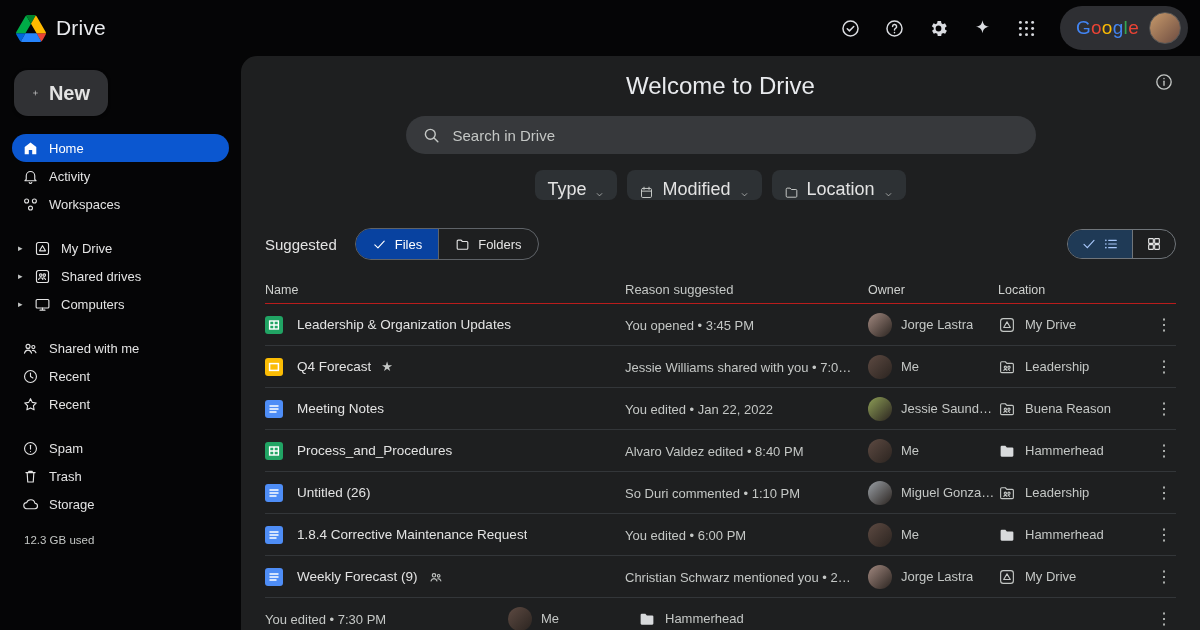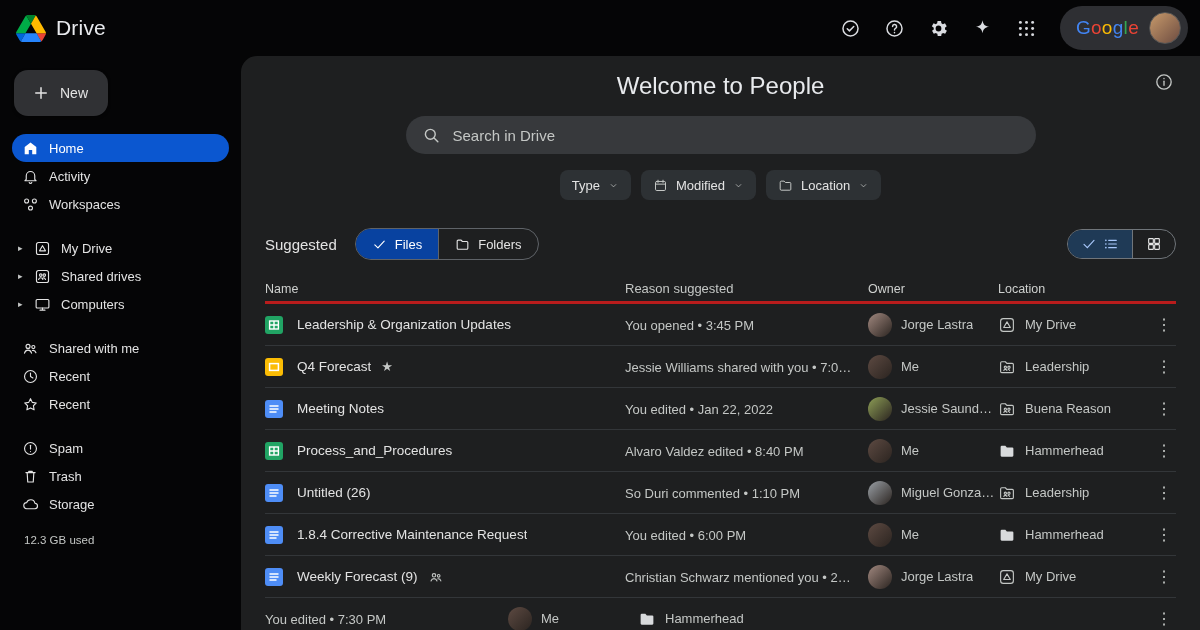--- a/index.html
+++ b/index.html
@@ -19,21 +19,21 @@
   .google-pill { margin-left:10px; height:44px; border-radius:22px; background:#2e2f33; display:flex; align-items:center; gap:10px; padding:0 7px 0 16px; cursor:pointer; }
   .google-logo { font-size:19px; font-weight:500; letter-spacing:.3px; }
   .google-avatar { width:32px; height:32px; border-radius:50%; background:linear-gradient(135deg,#c79a6b,#6d4c41); border:1px solid #555; }
 
   
   .bodywrap { flex:1; display:flex; min-height:0; }
 
   
   .sidebar { width:241px; padding:8px 12px 0 12px; flex-shrink:0; }
   .new-btn { width:94px; height:46px; border-radius:14px; background:#303134; border:none; color:#e3e3e3;
-    font-family:inherit; font-size:14px; font-weight:400; display:flex; align-items:center; gap:10px; padding:0 18px;
+    font-family:inherit; font-size:20px; font-weight:700; display:flex; align-items:center; gap:10px; padding:0 18px;
     cursor:pointer; box-shadow:0 1px 3px rgba(0,0,0,.5); margin:6px 0 18px 2px; }
   .new-btn svg { width:18px; height:18px; stroke:#e3e3e3; stroke-width:2; fill:none; stroke-linecap:round; }
   .nav-group { margin-bottom:16px; }
   .nav-item { height:28px; border-radius:14px; display:flex; align-items:center; gap:10px; padding:0 10px 0 10px;
     font-size:13px; color:#e3e3e3; cursor:pointer; position:relative; }
   .nav-item.indent { padding-left:22px; }
   .nav-item .chev { position:absolute; left:6px; font-size:9px; color:#c4c7c5; }
   .nav-item.selected { background:#0b57d0; color:#fff; }
   .nav-item svg { width:17px; height:17px; stroke:#e3e3e3; fill:none; stroke-width:1.6; stroke-linecap:round; stroke-linejoin:round; flex-shrink:0; }
   .nav-item.selected svg { stroke:#fff; }
@@ -47,42 +47,42 @@
   .info-btn { position:absolute; right:2px; top:2px; cursor:pointer; }
   .info-btn svg { width:20px; height:20px; stroke:#c4c7c5; fill:none; stroke-width:1.6; stroke-linecap:round; }
 
   .search-wrap { display:flex; justify-content:center; margin-top:14px; }
   .search-bar { width:630px; height:38px; background:#37393c; border-radius:19px; display:flex; align-items:center; padding:0 16px; gap:12px;justify-content:space-between; }
   .search-bar svg { width:19px; height:19px; stroke:#c4c7c5; fill:none; stroke-width:1.8; stroke-linecap:round; flex-shrink:0; }
   .search-bar input { flex:1; background:transparent; border:none; outline:none; color:#e3e3e3; font-size:15px; font-family:inherit; }
   .search-bar input::placeholder { color:#c4c7c5; }
 
   .chips { display:flex; justify-content:center; gap:10px; margin-top:16px; }
-  .chip { height:30px; background:#2d3134; border-radius:8px; display:flex; align-items:center; gap:8px; padding:0 12px; font-size:13px; color:#e3e3e3; cursor:pointer; }
+  .chip { height:30px; background:#2d3134; border-radius:8px; display:flex; align-items:flex-end; gap:8px; padding:0 12px; font-size:18px; color:#e3e3e3; cursor:pointer; }
   .chip svg { width:15px; height:15px; stroke:#c4c7c5; fill:none; stroke-width:1.6; stroke-linecap:round; stroke-linejoin:round; }
   .chip .caret { width:11px; height:11px; }
 
   .suggested-row { display:flex; align-items:center; margin-top:28px; }
   .suggested-label { font-size:15px; font-weight:500; color:#e3e3e3; }
   .seg-ctrl { display:flex; margin-left:18px; border:1px solid #5f6368; border-radius:16px; overflow:hidden; height:32px; }
   .seg { display:flex; align-items:center; gap:8px; padding:0 16px; font-size:13px; cursor:pointer; color:#e3e3e3; }
   .seg svg { width:15px; height:15px; stroke:#e3e3e3; fill:none; stroke-width:1.8; stroke-linecap:round; stroke-linejoin:round; }
   .seg.sel { background:#0842a0; color:#fff; }
   .seg.sel svg { stroke:#fff; }
   .seg + .seg { border-left:1px solid #5f6368; }
   .view-toggle { margin-left:auto; display:flex; border:1px solid #70757a; border-radius:15px; overflow:hidden; height:30px; }
   .vt-seg { display:flex; align-items:center; gap:6px; padding:0 13px; cursor:pointer; }
   .vt-seg svg { width:16px; height:16px; stroke:#e3e3e3; fill:none; stroke-width:1.7; stroke-linecap:round; }
   .vt-seg.sel { background:#1f3a56; }
   .vt-seg.sel svg { stroke:#a8c7fa; }
   .vt-seg + .vt-seg { border-left:1px solid #70757a; }
 
   
   .table { margin-top:16px; }
-  .thead { display:flex; align-items:center; height:28px; border-bottom:3px solid #b91c1c; font-size:12.5px; color:#cfd1cf; font-weight:500; }
+  .thead { display:flex; align-items:center; height:28px; border-bottom:1px solid #b91c1c; font-size:12.5px; color:#cfd1cf; font-weight:500; }
   .col-name { width:360px; display:flex; align-items:center; gap:14px; min-width:0; }
   .col-reason { width:243px; min-width:0; }
   .col-owner { width:130px; display:flex; align-items:center; gap:9px; min-width:0; }
   .col-loc { flex:1; display:flex; align-items:center; gap:9px; min-width:0; }
   .col-menu { width:36px; display:flex; justify-content:flex-end; }
   .row { display:flex; align-items:center; height:42px; border-bottom:1px solid #333639; cursor:pointer; }
   .ft { width:18px; height:18px; flex-shrink:0; display:flex; }
   .ft svg { width:18px; height:18px; }
   .fname { font-size:13.5px; font-weight:500; color:#e3e3e3; white-space:nowrap; overflow:hidden; text-overflow:ellipsis; }
   .badge-star { color:#c4c7c5; font-size:13px; margin-left:-4px; }
@@ -264,21 +264,21 @@
             </svg>
           <span>Storage</span>
         </div>
       </div>
 
       <div class="storage-used">12.3 GB used</div>
     </aside>
 
     <main class="panel">
       <div class="panel-head">
-        <div class="panel-title">Welcome to People</div>
+        <div class="panel-title">Welcome to Drive</div>
         <div class="info-btn">
           <svg viewBox="0 0 24 24">
               <circle cx="12" cy="12" r="8.6"></circle>
               <path d="M12 11v5"></path>
               <path d="M12 7.8v.2"></path>
             </svg>
         </div>
       </div>
 
       <div class="search-wrap">

